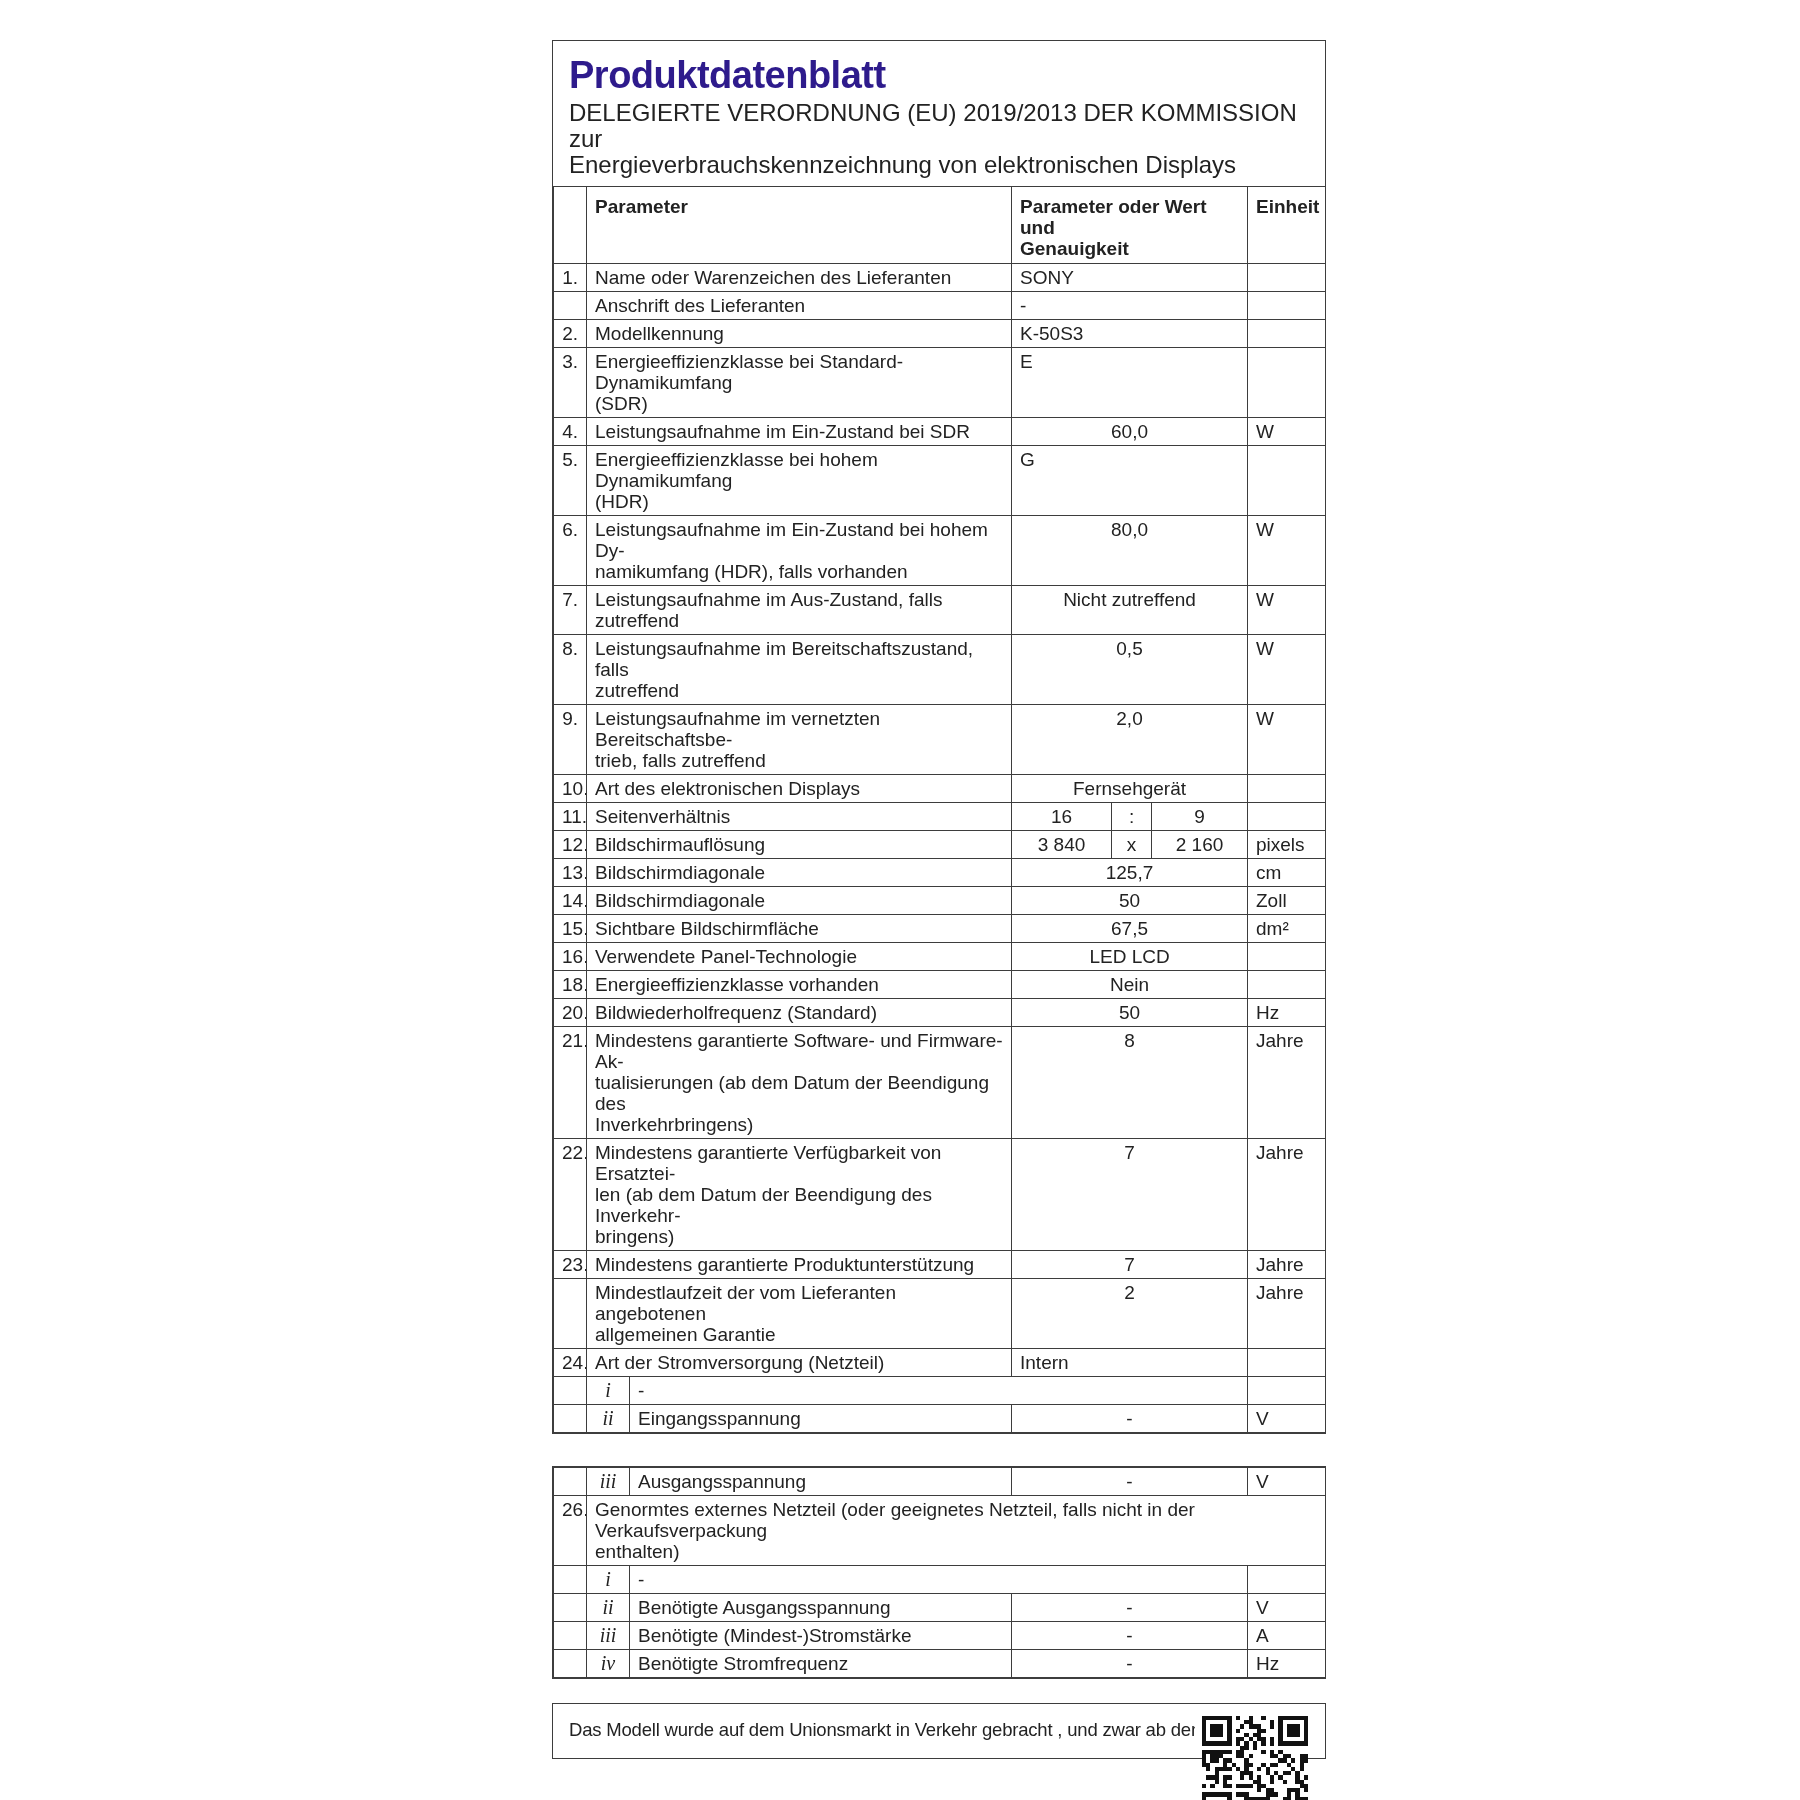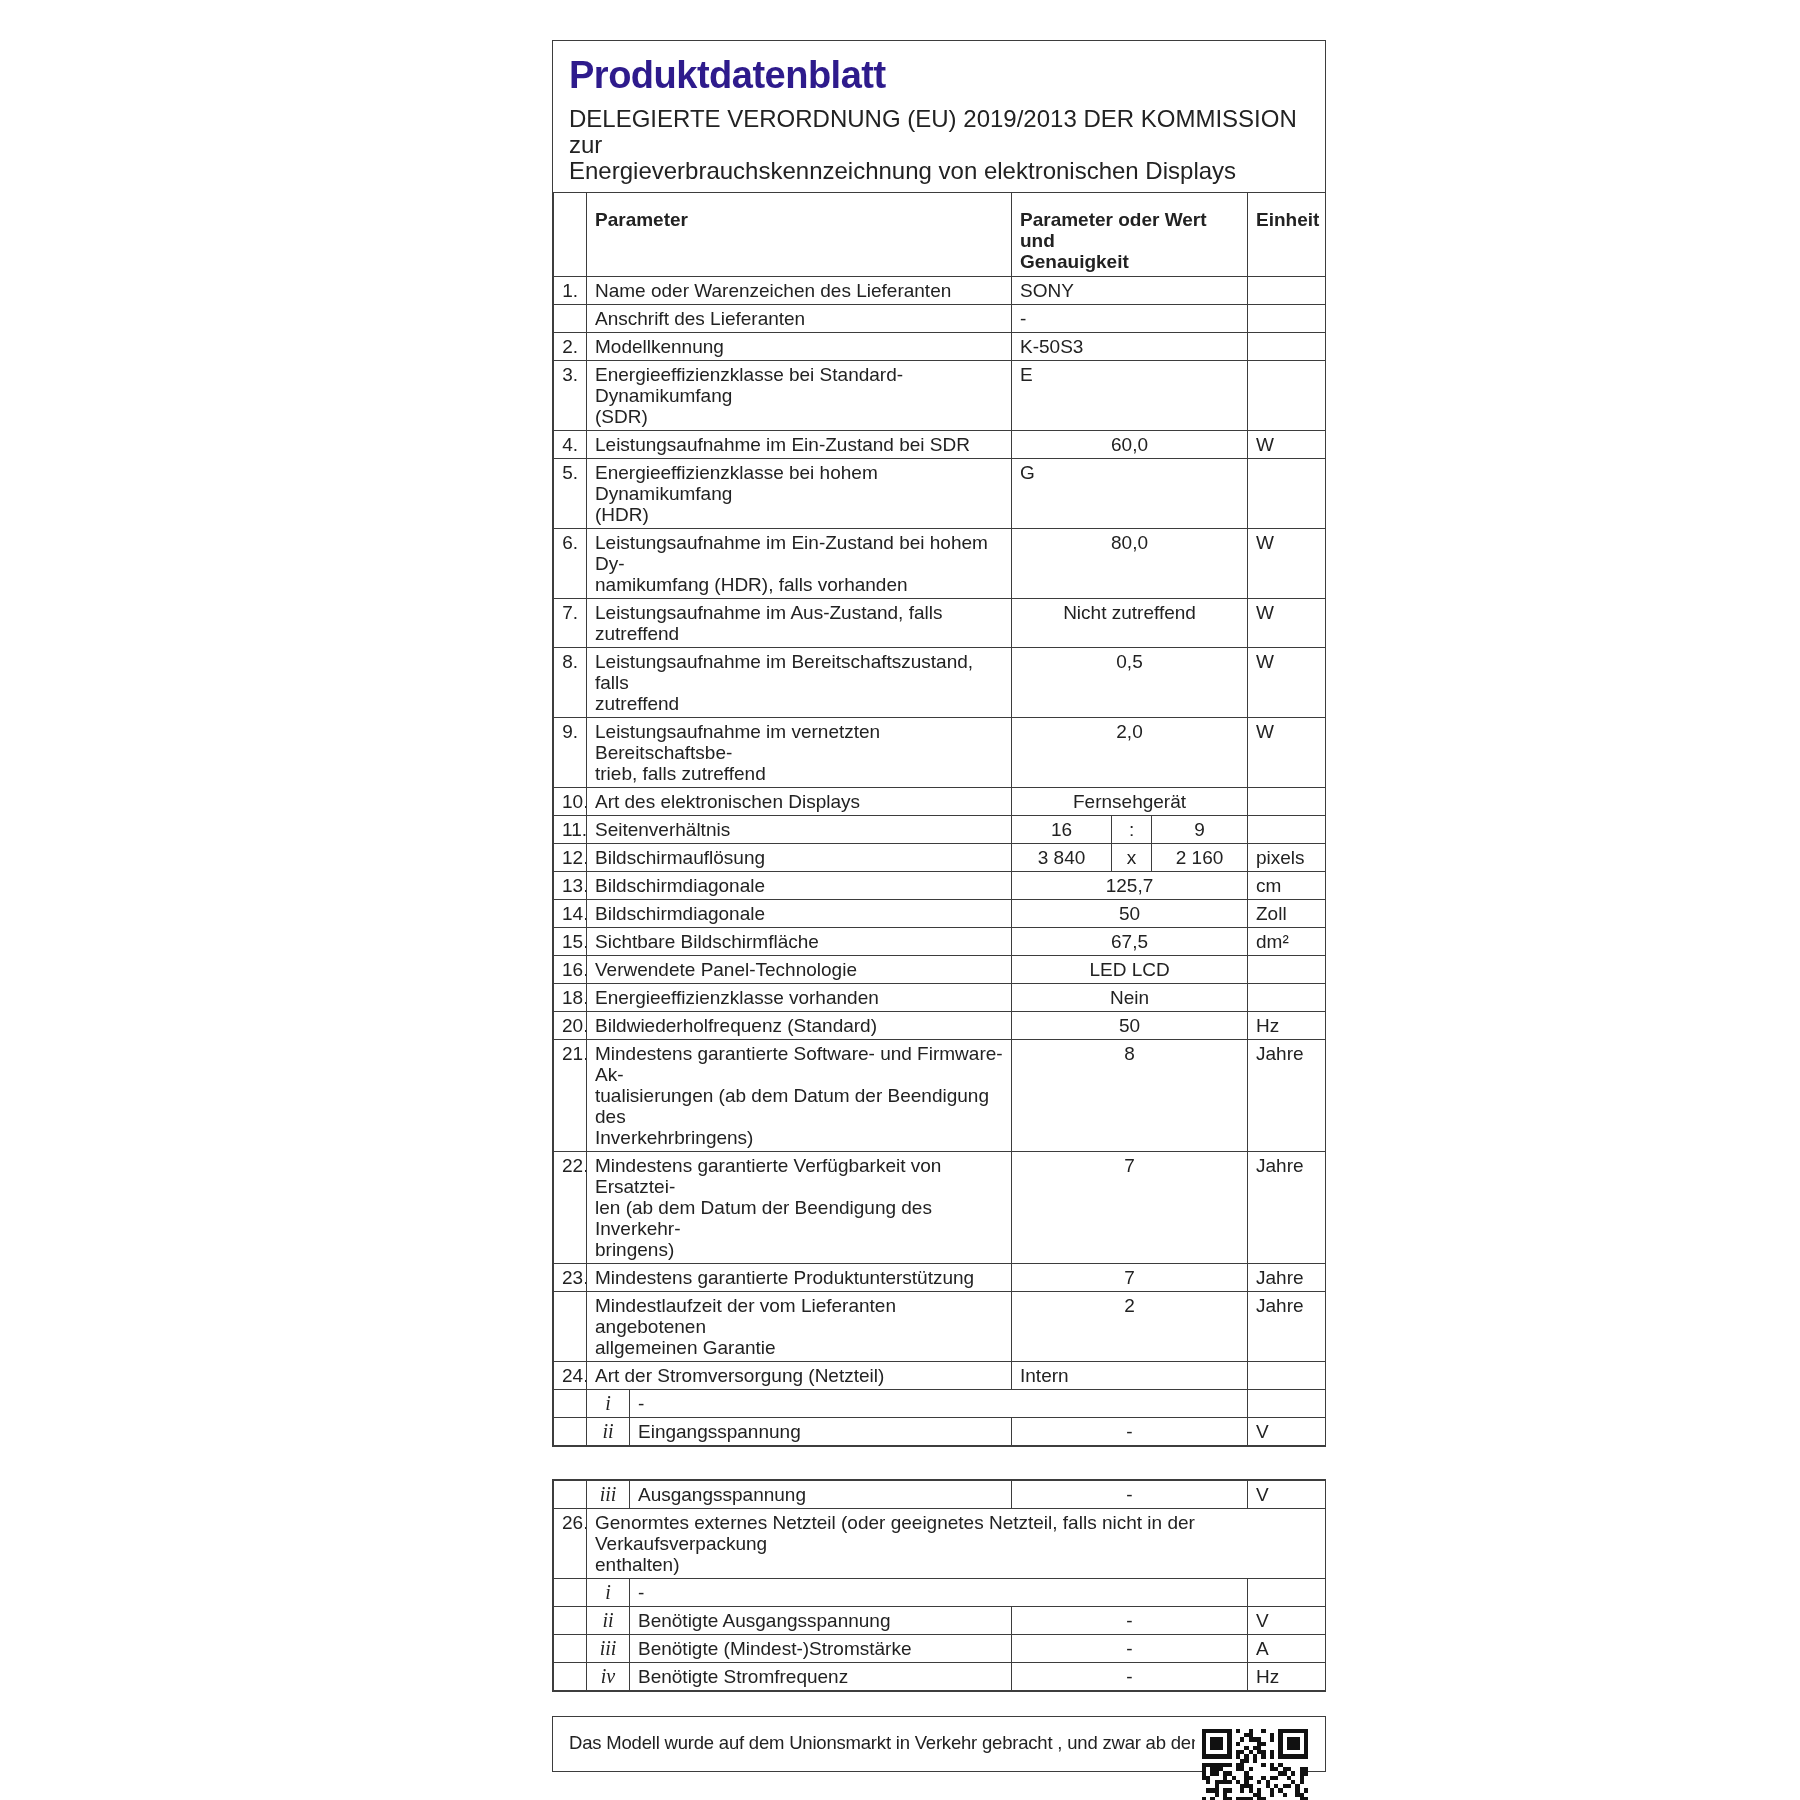--- a/index.html
+++ b/index.html
@@ -7,33 +7,33 @@
     width:1800px;height:1800px;overflow:hidden;background:#ffffff;
     font-family:"Liberation Sans",sans-serif;color:#1f1f1f;
     -webkit-font-smoothing:antialiased;
   }
   .page{width:774px;margin-left:552px;padding-top:40px;}
   .box{border:1px solid #3d3d3d;width:774px;box-sizing:border-box;background:#fff;}
   
   .titleblock{padding:12px 16px 8px 16px;}
   .doc-title{
     font-size:38px;font-weight:bold;color:var(--title-color,#2e1b8c);
-    line-height:44px;margin:0 0 9px 0;letter-spacing:-0.5px;
+    line-height:44px;margin:0 0 3px 0;letter-spacing:-0.5px;
   }
   .doc-subtitle{font-size:24px;line-height:26px;white-space:pre-line;margin:0;color:#222;}
   
   table.ptable{
     border-collapse:collapse;width:100%;table-layout:fixed;
     font-size:19px;line-height:21px;color:#222;
   }
   table.ptable td,table.ptable th{
     border:1px solid #3d3d3d;padding:3px 8px;vertical-align:top;
     overflow:hidden;
   }
-  table.ptable th{font-weight:bold;text-align:left;padding-top:16px;padding-bottom:4px;}
+  table.ptable th{font-weight:bold;text-align:left;padding-top:9px;padding-bottom:4px;}
   .pre{white-space:pre-line;}
   td.num{text-align:right;padding-left:2px;padding-right:4px;}
   td.subn{font-style:italic;text-align:center;padding-left:2px;padding-right:2px;font-family:"Liberation Serif",serif;font-size:20px;}
   td.val-r{text-align:center;}
   td.val-l{text-align:left;}
   td.ctr{text-align:center;}
   td.unit{padding-left:9px;}
   .box2{margin-top:32px;}
   
   .box3{margin-top:24px;position:relative;padding:13px 16px 16px 16px;font-size:20px;line-height:25px;}

